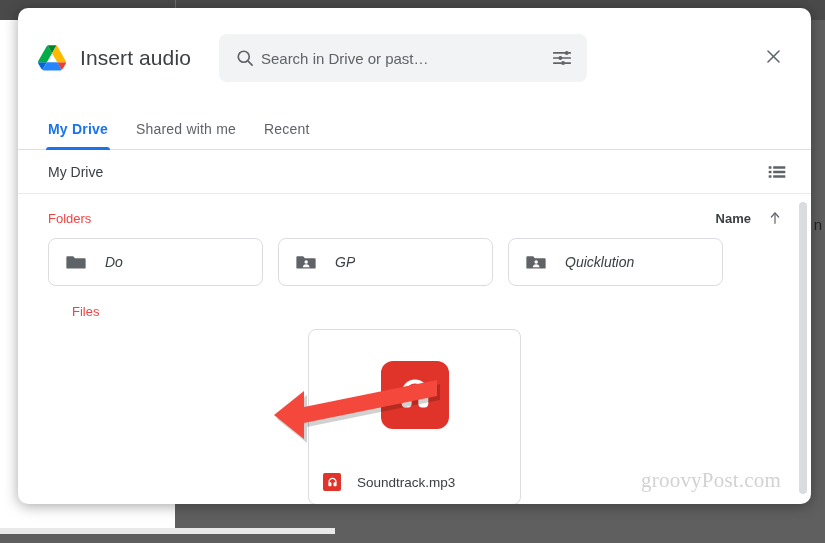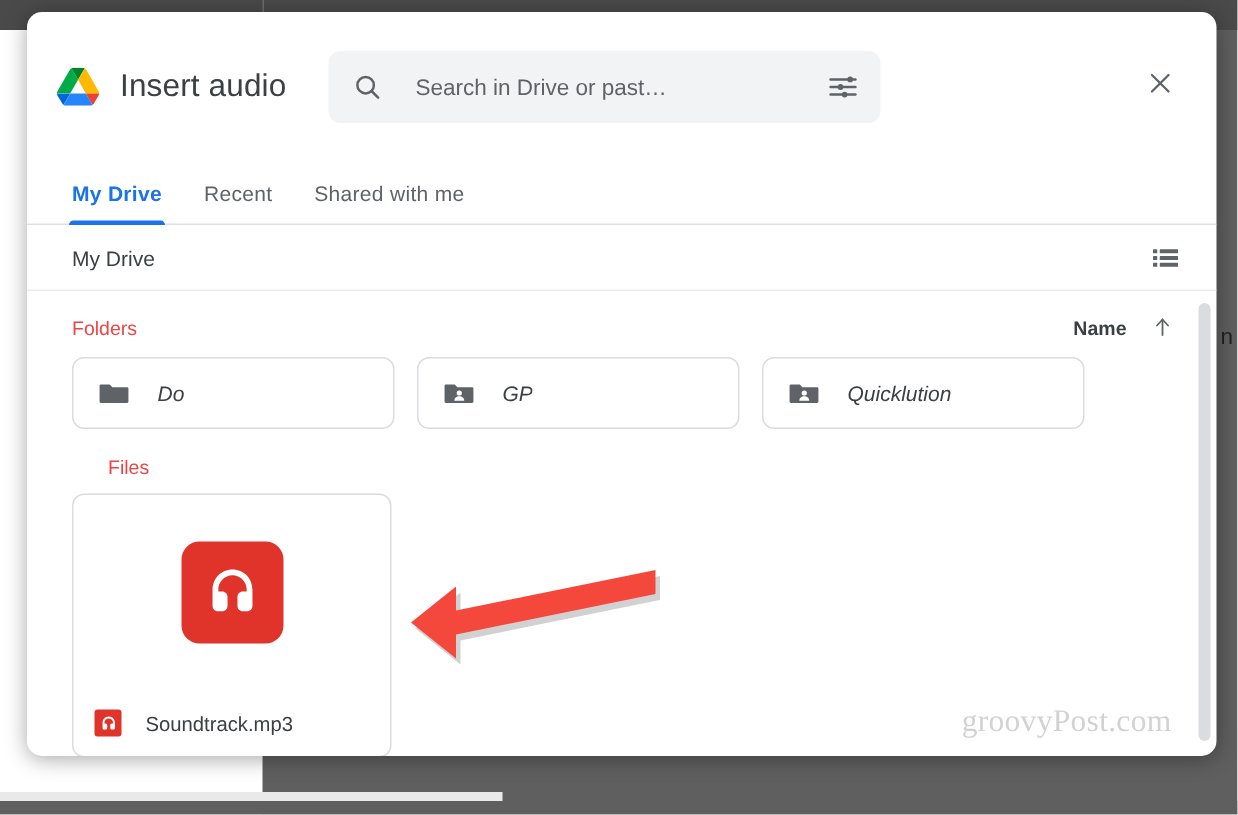--- a/index.html
+++ b/index.html
@@ -81,21 +81,21 @@
   }
   .search-icon { width: 20px; height: 20px; flex: 0 0 auto; color: #5f6368; }
   .search-input {
     flex: 1 1 auto;
     border: none;
     outline: none;
     background: transparent;
     font-family: "Liberation Sans", sans-serif;
     font-size: 15px;
     color: #4c1d95;
-    margin-left: 22px;
+    margin-left: 6px;
     min-width: 0;
   }
   .search-input::placeholder { color: #5f6368; }
   .tune-icon { width: 22px; height: 22px; flex: 0 0 auto; color: #5f6368; cursor: pointer; }
   .close-button {
     position: absolute;
     right: 18px; top: 50%;
     transform: translateY(-50%);
     width: 40px; height: 40px;
     display: flex; align-items: center; justify-content: center;
@@ -200,20 +200,21 @@
     overflow: hidden;
     text-overflow: ellipsis;
   }
 
   .files-head { padding: 18px 28px 6px 30px; margin-left: 24px; }
 
   .file-grid {
     display: flex;
     gap: 16px;
     padding: 4px 30px 0 30px;
+    justify-content: center;
   }
   .file-card {
     width: 213px;
     height: 176px;
     border: 1px solid #dadce0;
     border-radius: 8px;
     background: #fff;
     display: flex;
     flex-direction: column;
     cursor: pointer;
@@ -346,24 +347,24 @@
         </svg>
       </span>
     </div>
   </div>
 
   <div class="tabs">
     <div class="tab active">
       <span>My Drive</span>
     </div>
     <div class="tab">
+      <span>Shared with me</span>
+    </div>
+    <div class="tab">
       <span>Recent</span>
-    </div>
-    <div class="tab">
-      <span>Shared with me</span>
     </div>
   </div>
 
   <div class="breadcrumb-row">
     <span class="breadcrumb-text">My Drive</span>
     <span class="breadcrumb-spacer"></span>
     <span class="list-view-icon">
       <svg viewBox="0 0 24 24" width="20" height="20" fill="currentColor" aria-hidden="true">
         <rect x="2" y="5" width="3.4" height="3.2" rx=".5"></rect>
         <rect x="7.4" y="5" width="14.6" height="3.2" rx=".5"></rect>

